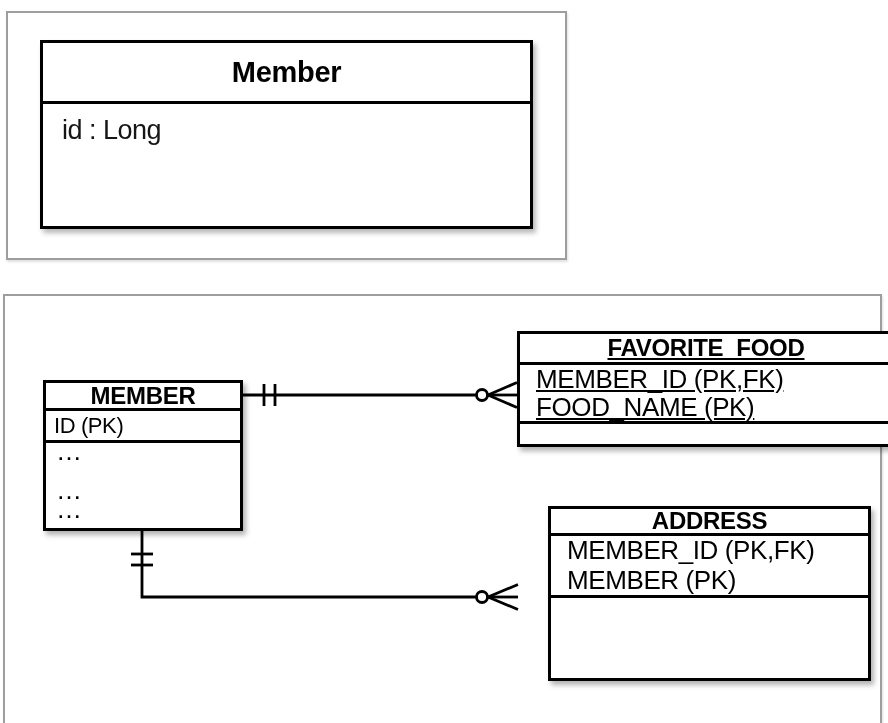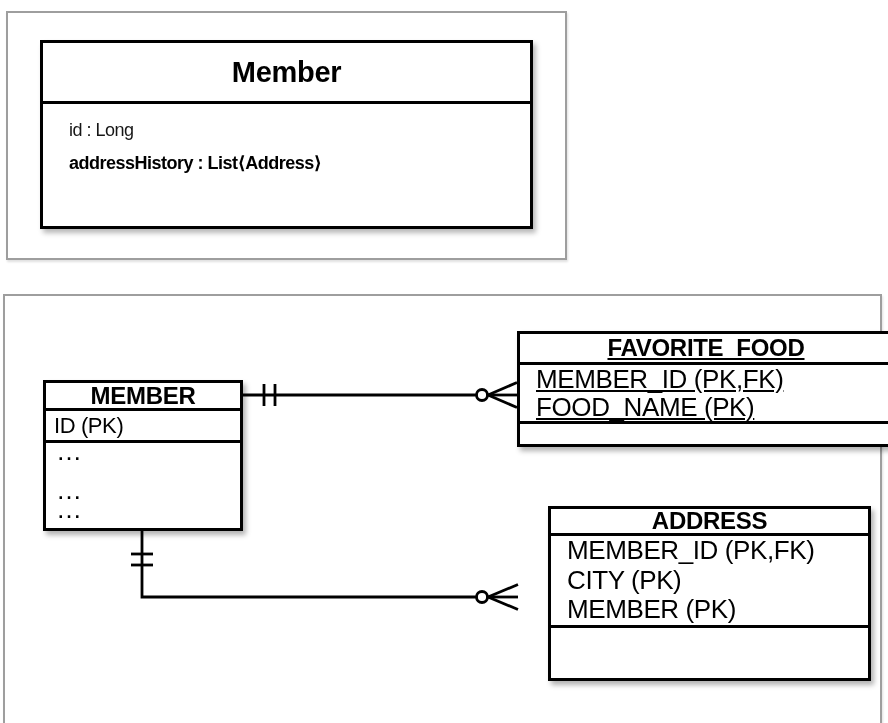--- a/index.html
+++ b/index.html
@@ -17,21 +17,21 @@
   .uml-box{
     position:absolute;left:32px;top:27px;width:493px;height:189px;
     box-sizing:border-box;border:3px solid #000;background:#fff;
     box-shadow:3px 4px 5px rgba(0,0,0,0.28);
   }
   .uml-header{
     height:58px;border-bottom:3px solid #000;
     display:flex;align-items:center;justify-content:center;
     font-size:29px;font-weight:bold;letter-spacing:-0.3px;
   }
-  .uml-body{padding:10px 6px 0 26px;font-size:18px;line-height:33px;letter-spacing:-0.5px;}
+  .uml-body{padding:10px 6px 0 19px;font-size:27px;line-height:33px;letter-spacing:-0.5px;}
   .uml-attr{white-space:nowrap;}
   .uml-attr.thin{font-weight:normal;color:#161616;}
   .uml-attr.bold{font-weight:bold;}
 
   
   .er-table{
     position:absolute;box-sizing:border-box;border:3px solid #000;background:#fff;
     box-shadow:3px 4px 5px rgba(0,0,0,0.3);display:flex;flex-direction:column;
   }
   .er-header{
@@ -63,21 +63,20 @@
 </head>
 <body>
 
 <div class="stage">
 
   <div class="panel panel-top">
     <div class="uml-box">
       <div class="uml-header">Member</div>
       <div class="uml-body">
         <div class="uml-attr thin">id : Long</div>
-        <div class="uml-attr bold">addressHistory : List⟨Address⟩</div>
       </div>
     </div>
   </div>
 
   <div class="panel panel-bottom">
 
     <div class="er-table tbl-member">
       <div class="er-header">MEMBER</div>
       <div class="row-pk">ID (PK)</div>
       <div class="more">
@@ -93,21 +92,20 @@
         <div class="er-row">MEMBER_ID (PK,FK)</div>
         <div class="er-row">FOOD_NAME (PK)</div>
       </div>
       <div class="er-bottom"></div>
     </div>
 
     <div class="er-table tbl-addr">
       <div class="er-header">ADDRESS</div>
       <div class="er-rows">
         <div class="er-row">MEMBER_ID (PK,FK)</div>
-        <div class="er-row">CITY (PK)</div>
         <div class="er-row">MEMBER (PK)</div>
       </div>
       <div class="er-bottom"></div>
     </div>
   </div>
 
   <svg class="connectors" width="888" height="723" viewBox="0 0 888 723" xmlns="http://www.w3.org/2000/svg">
 
     <g stroke="#000" stroke-width="2.8" fill="none">
       <line x1="243" y1="387" x2="476.5" y2="387"></line>

